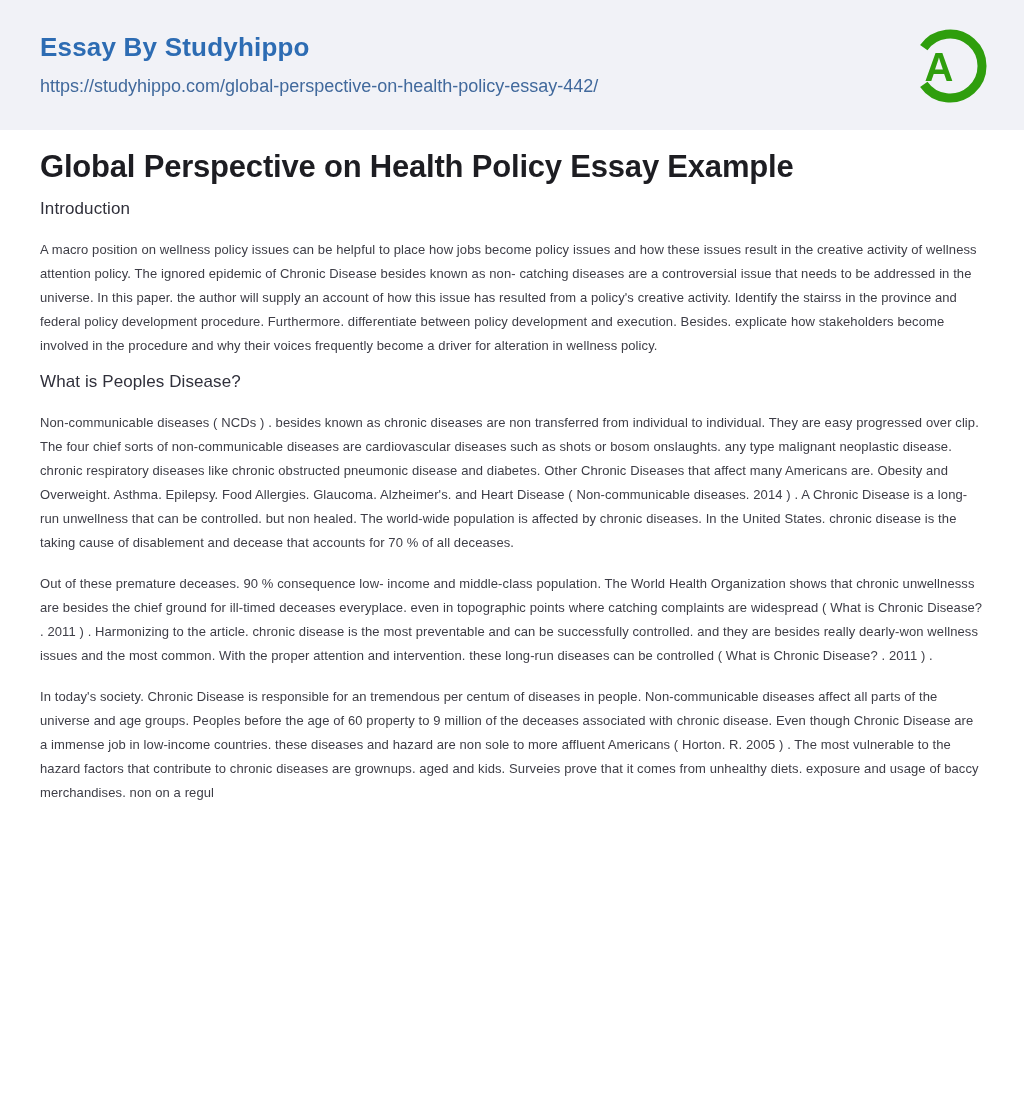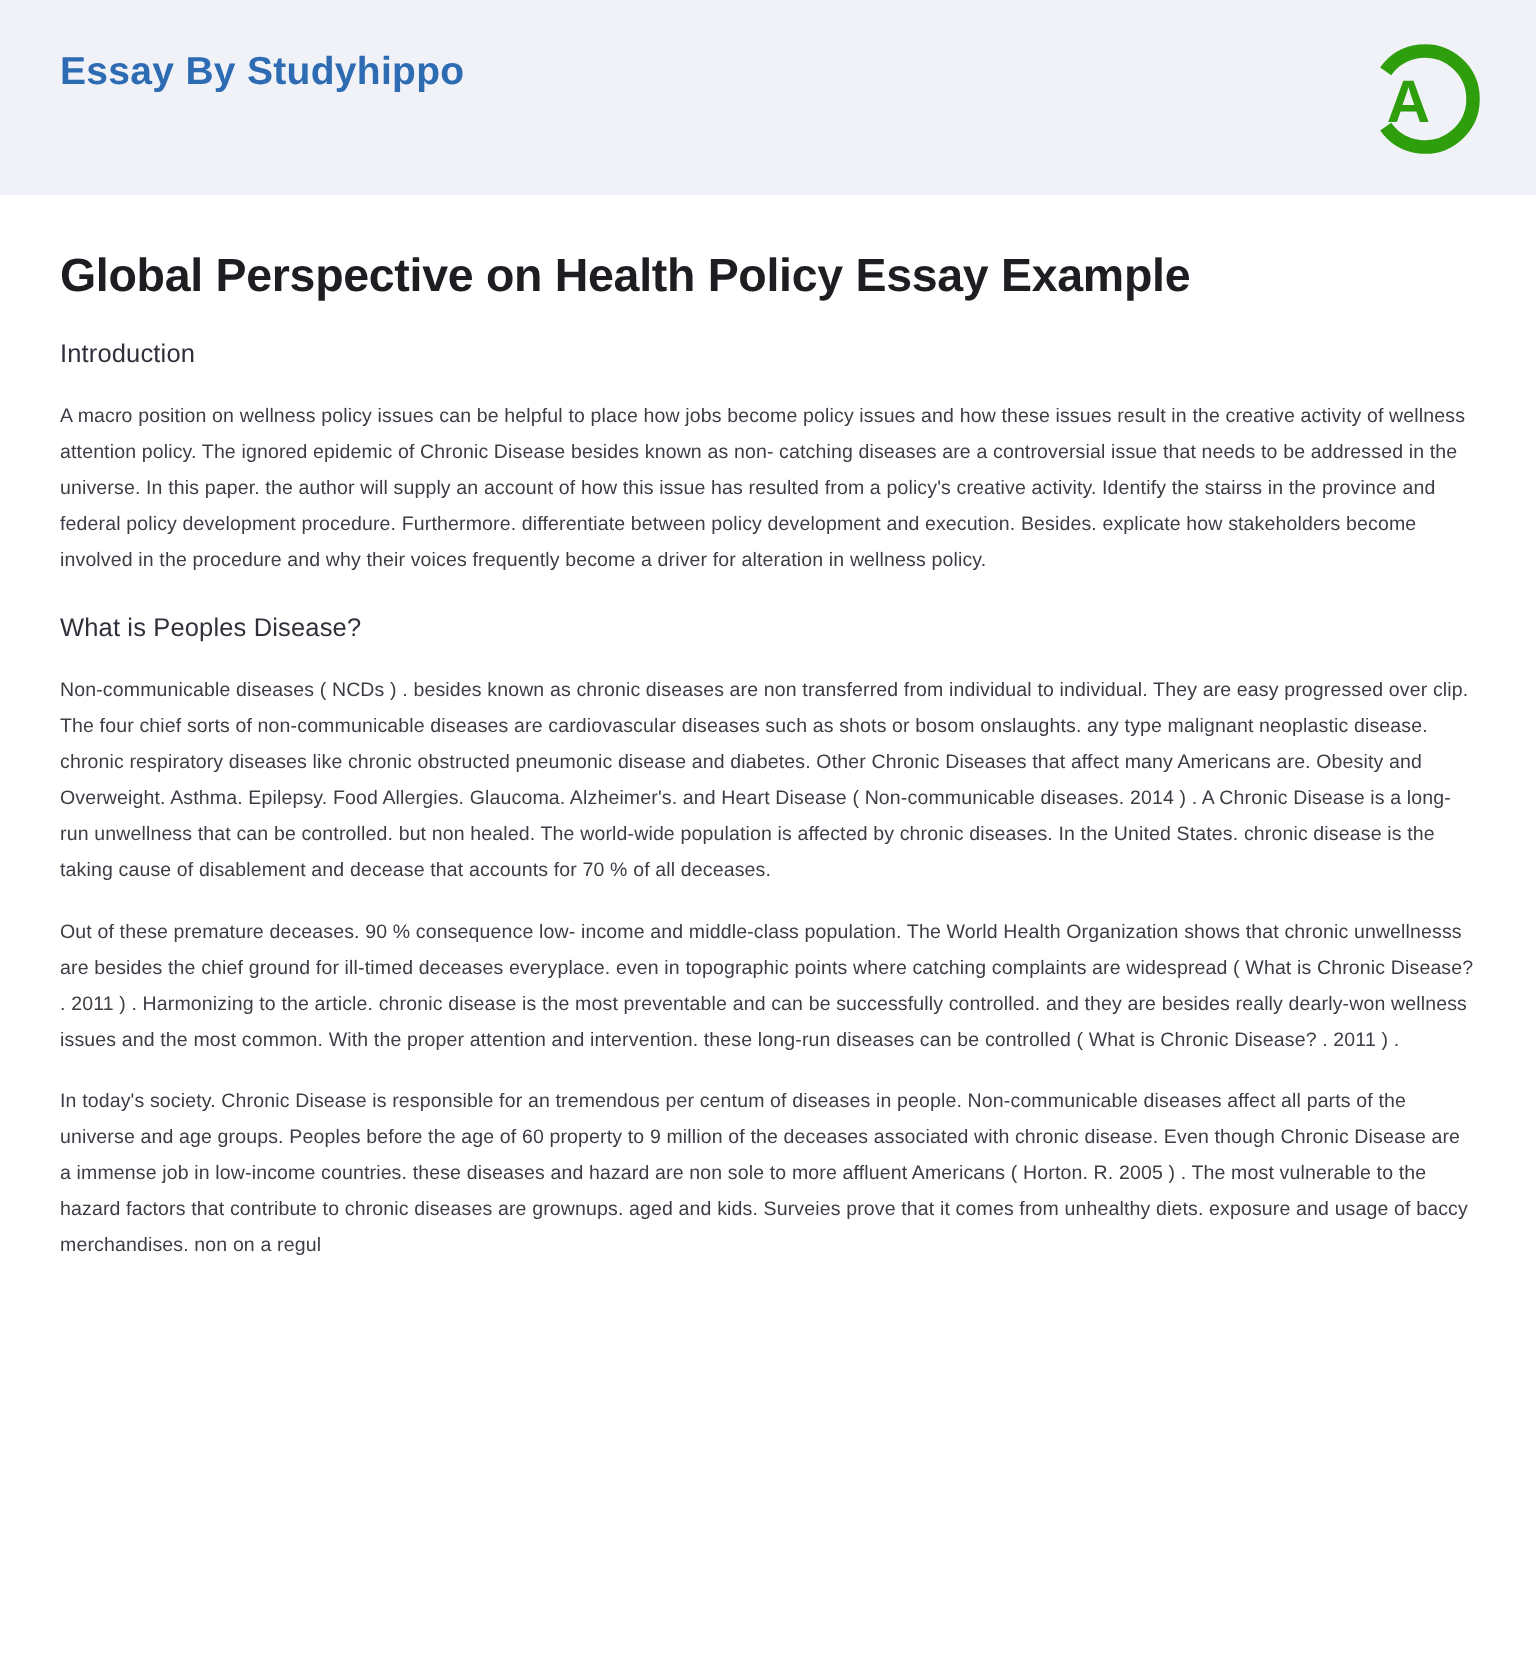--- a/index.html
+++ b/index.html
@@ -31,52 +31,53 @@
     color: #41699c;
     font-size: 18px;
     margin-top: 14px;
     text-decoration: none;
     letter-spacing: 0;
   }
   .logo { width: 80px; height: 86px; margin-top: -10px; }
   .logo svg { width: 80px; height: 86px; display: block; }
   .essay-main { padding: 16px 40px 0 40px; }
   .essay-title {
-    margin: 20px 0 0 0;
+    margin: 3px 0 0 0;
     max-width: 830px;
     font-size: 31px;
     line-height: 36px;
     font-weight: 700;
     color: #1d1d22;
     letter-spacing: -0.2px;
   }
   .section-heading {
     font-size: 17px;
     line-height: 24px;
     font-weight: 400;
     color: #30303b;
-    margin: 22px 0 0 0;
+    margin: 12px 0 0 0;
     letter-spacing: 0.1px;
   }
   .paragraph {
     font-size: 13px;
     line-height: 24px;
     color: #3d3d46;
     margin: 17px 0 0 0;
     letter-spacing: 0.1px;
   }
 </style>
 </head>
 <body>
 
 <div class="page">
 
   <header class="site-header">
     <div class="header-text">
       <div class="site-title">Essay By Studyhippo</div>
+      <a class="site-url" href="#">https://studyhippo.com/global-perspective-on-health-policy-essay-442/</a>
     </div>
     <div class="logo">
       <svg viewBox="0 0 80 86">
         <path d="M 15.8 61.35 A 32 32 0 1 0 15.8 24.65" fill="none" stroke="#2f9e0d" stroke-width="9" stroke-linecap="butt"></path>
         <text x="31" y="58" text-anchor="middle" font-family="Liberation Sans, sans-serif" font-size="40" font-weight="700" fill="#2f9e0d">A</text>
       </svg>
     </div>
   </header>
 
   <main class="essay-main">

